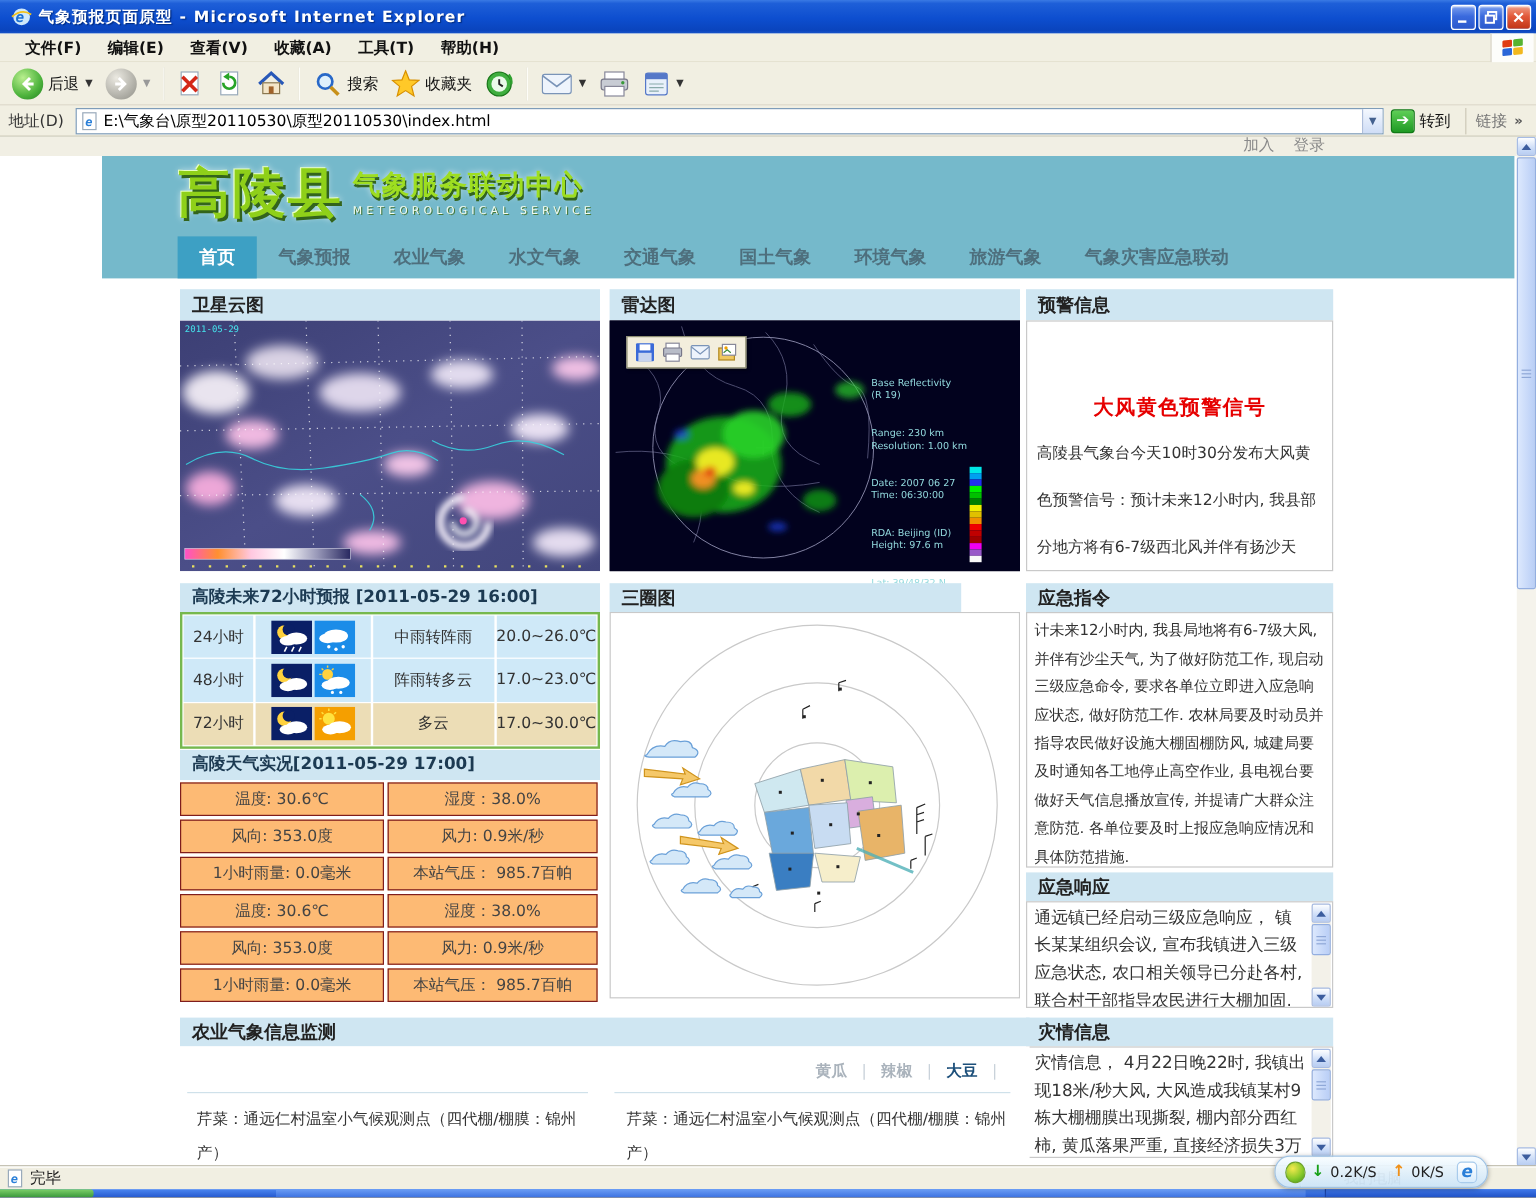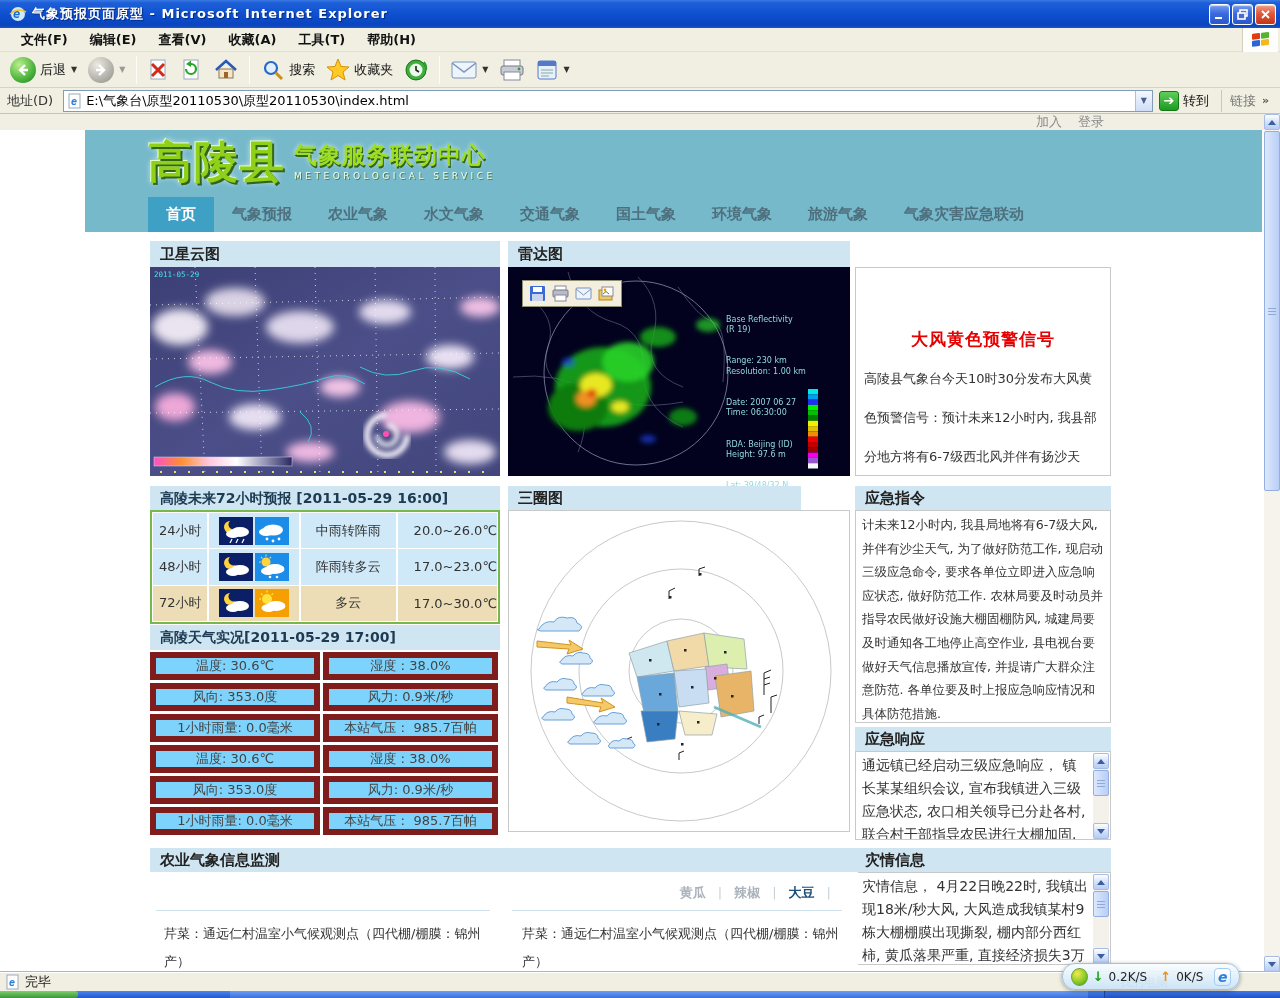--- a/index.html
+++ b/index.html
@@ -76,23 +76,23 @@
   
   .sat-img{position:absolute;left:150px;top:153px;width:350px;height:209px;}
   .fc-table{position:absolute;left:150px;top:396px;width:350px;height:114px;border:2px solid #76b84e;background:#fff;
     display:flex;flex-direction:column;gap:1px;padding:1px;}
   .frow{flex:1;display:flex;gap:2px;}
   .fcell{background:#cfe9f8;display:flex;align-items:center;justify-content:center;font-size:13px;color:#333;}
   .frow.tan .fcell{background:#ecddb6;}
   .fc-p{width:62px;}
   .fc-i{width:102px;gap:2px;}
   .fc-w{width:108px;}
-  .fc-t{flex:1;padding-left:16px;}
+  .fc-t{flex:1;}
   .live-grid{position:absolute;left:150px;top:538px;width:348px;display:flex;flex-wrap:wrap;gap:3px;}
-  .lcell{width:170px;height:28px;border:6px solid #7f1d1d;background:#7dd3fc;display:flex;align-items:center;justify-content:center;
+  .lcell{width:170px;height:28px;border:1px solid #7f1d1d;background:#fdba74;display:flex;align-items:center;justify-content:center;
     font-size:13px;color:#444;white-space:nowrap;}
 
   
   .radar-wrap{position:absolute;left:508px;top:153px;width:342px;height:209px;background:#02021e;}
   .radar-tb{position:absolute;left:14px;top:13px;width:100px;height:27px;background:#f3eedd;border:1px solid #8f8f74;
     box-shadow:1px 1px 2px rgba(0,0,0,.5);display:flex;align-items:center;justify-content:space-around;padding:0 3px;}
   .tc-body{left:508px;top:396px;width:342px;height:322px;}
 
   
   .warn-body{left:855px;top:153px;width:256px;height:209px;padding:6px 8px;}
@@ -660,20 +660,21 @@
           <path d="M60,230 q4,-7 12,-5 q4,-5 10,-3 q7,0 7,5 q5,3 0,6 l-28,0 q-4,-2 -1,-3 Z"></path>
           <path d="M100,234 q3,-6 10,-4 q3,-4 8,-2 q6,0 6,4 q4,2 0,5 l-23,0 q-3,-2 -1,-3 Z"></path>
         </g>
         <g fill="#f5c869" stroke="#d0941c" stroke-width="1">
           <path d="M28,130 L62,134 L60,129 L74,138 L58,143 L60,138 L28,136 Z"></path>
           <path d="M58,186 L94,192 L92,187 L106,196 L90,201 L92,196 L58,192 Z"></path>
         </g>
       </svg>
     </div>
 
+    <div class="phdr" style="left:855px;top:127px;width:256px;">预警信息</div>
     <div class="pbody warn-body">
       <div class="warn-head">大风黄色预警信号</div>
       <div class="warn-text">高陵县气象台今天10时30分发布大风黄色预警信号：预计未来12小时内, 我县部分地方将有6-7级西北风并伴有扬沙天气。请有关单位注意做好预防大风、沙尘工作。</div>
     </div>
 
     <div class="phdr" style="left:855px;top:372px;width:256px;height:24px;line-height:24px;">应急指令</div>
     <div class="pbody cmd-body">
       <div class="cmd-text">计未来12小时内, 我县局地将有6-7级大风, 并伴有沙尘天气, 为了做好防范工作, 现启动三级应急命令, 要求各单位立即进入应急响应状态, 做好防范工作. 农林局要及时动员并指导农民做好设施大棚固棚防风, 城建局要及时通知各工地停止高空作业, 县电视台要做好天气信息播放宣传, 并提请广大群众注意防范.  各单位要及时上报应急响应情况和具体防范措施.</div>
     </div>
 

